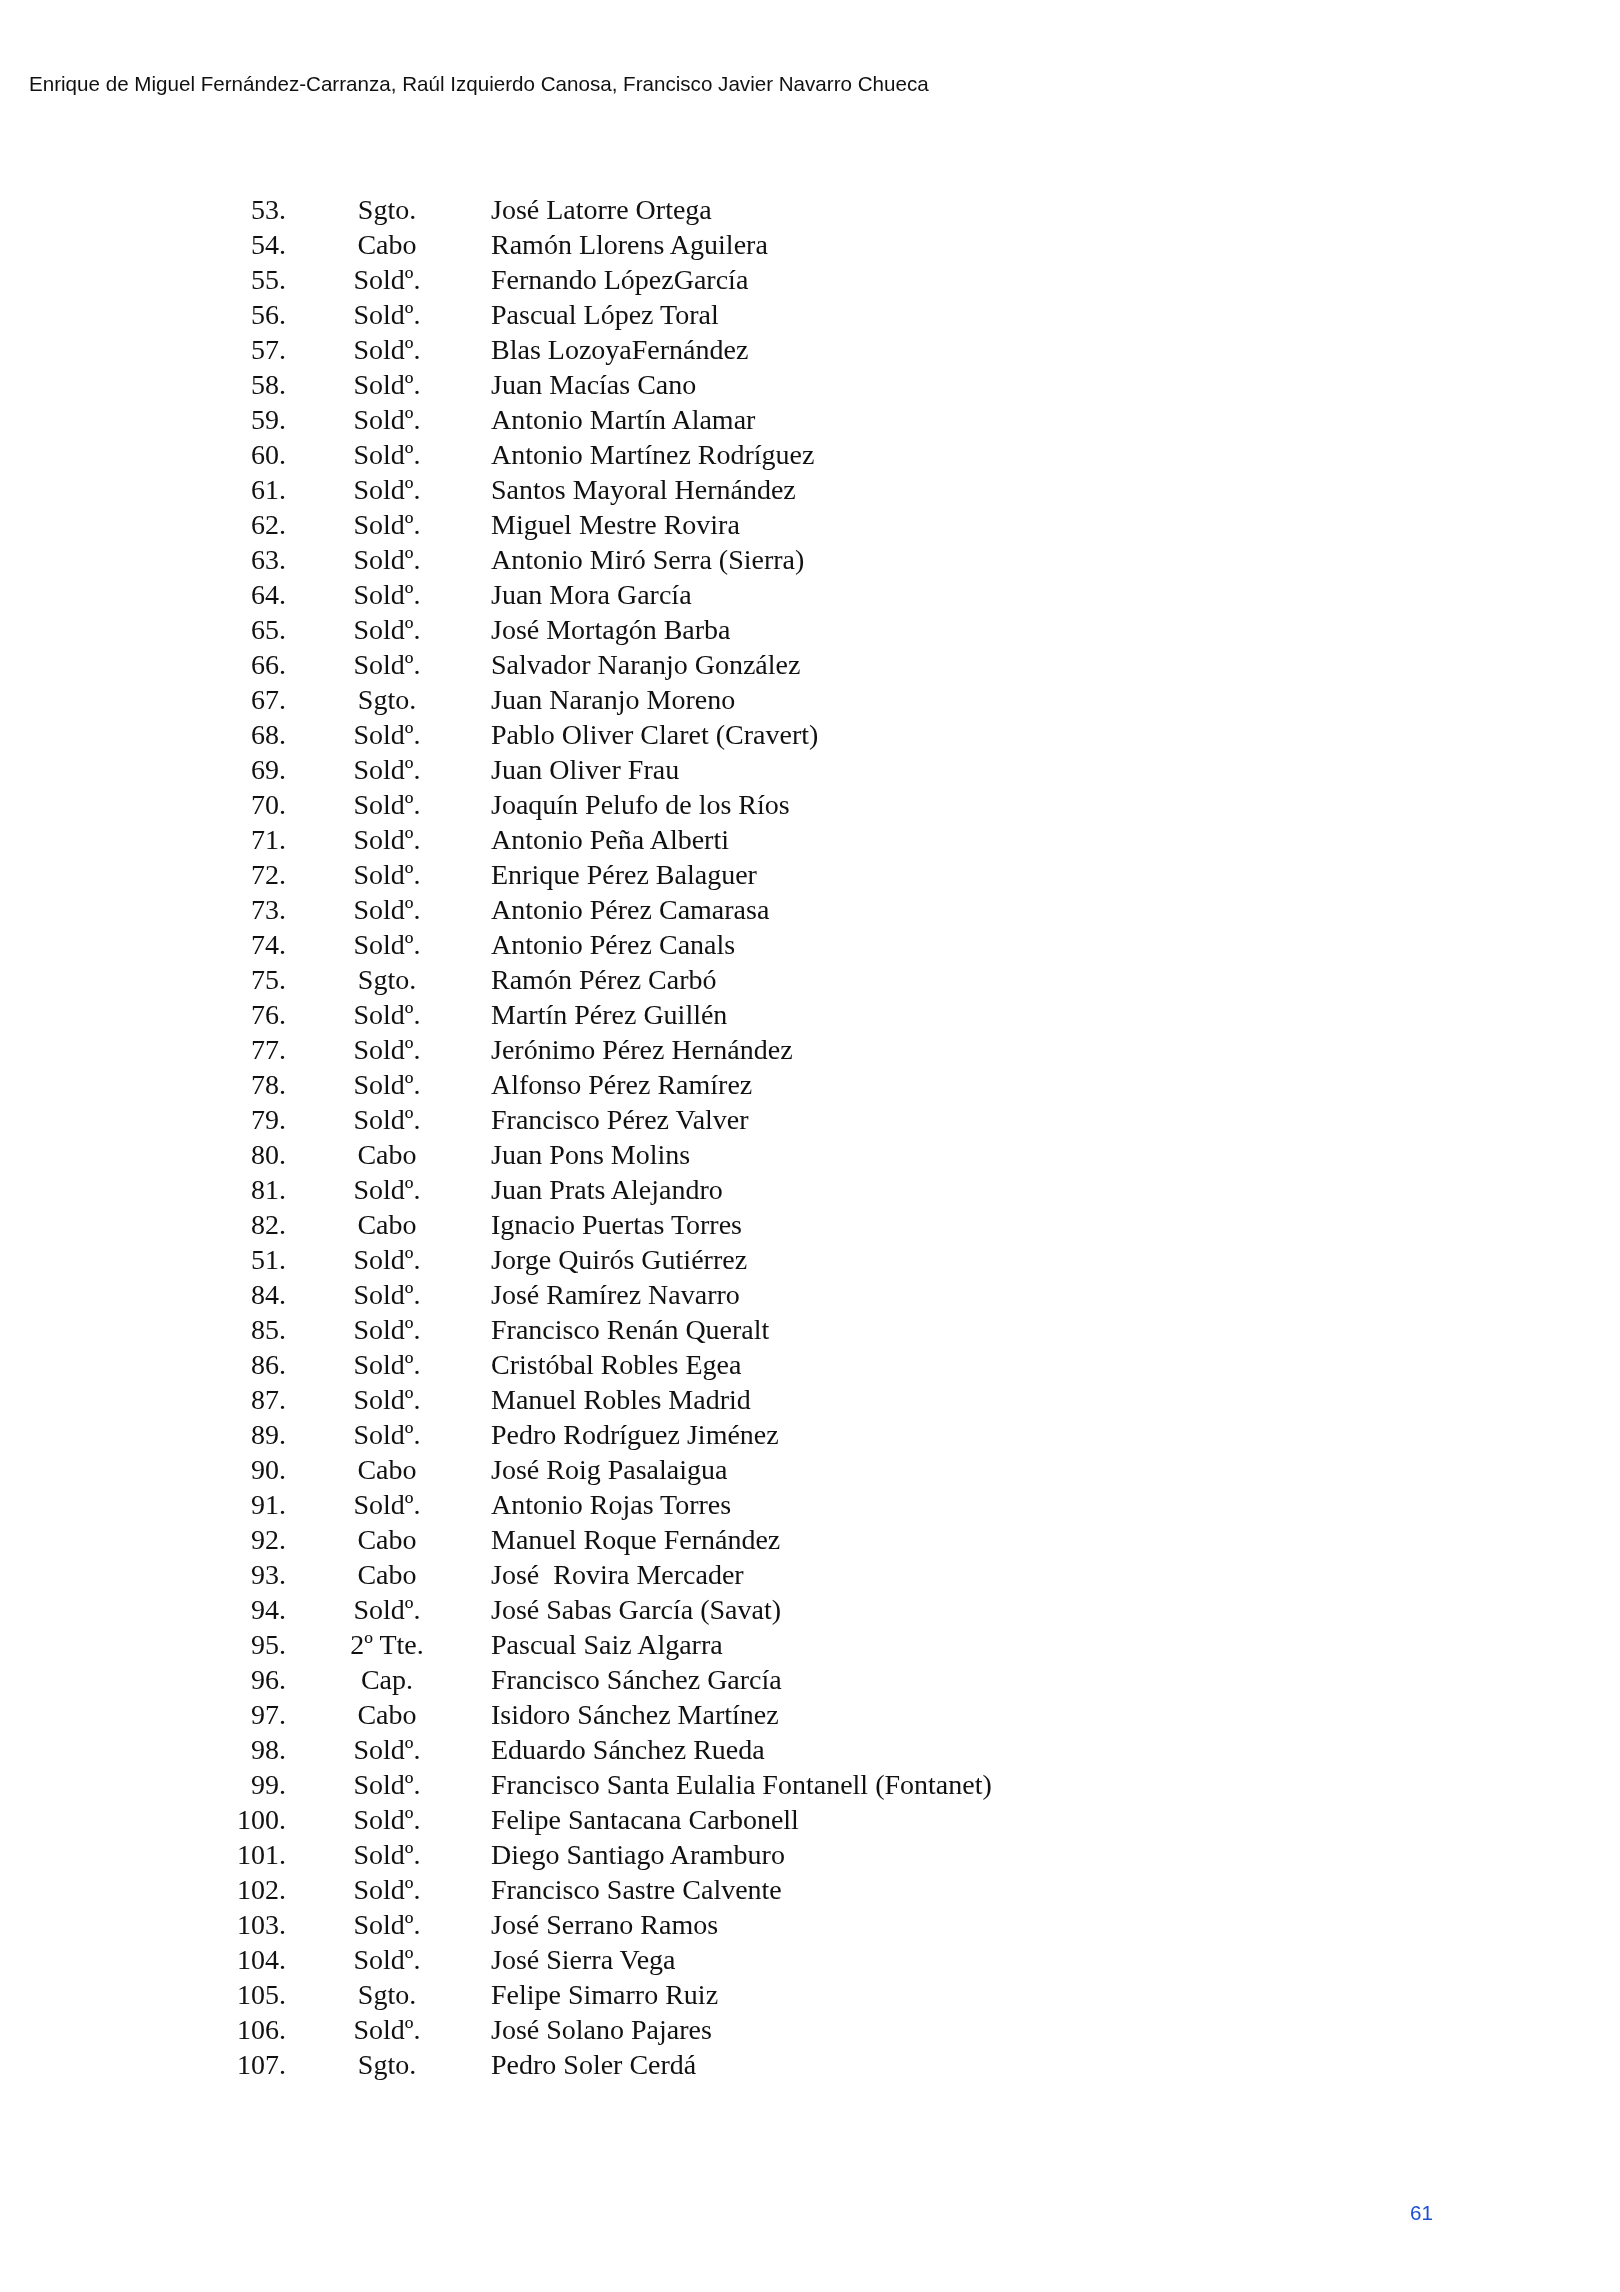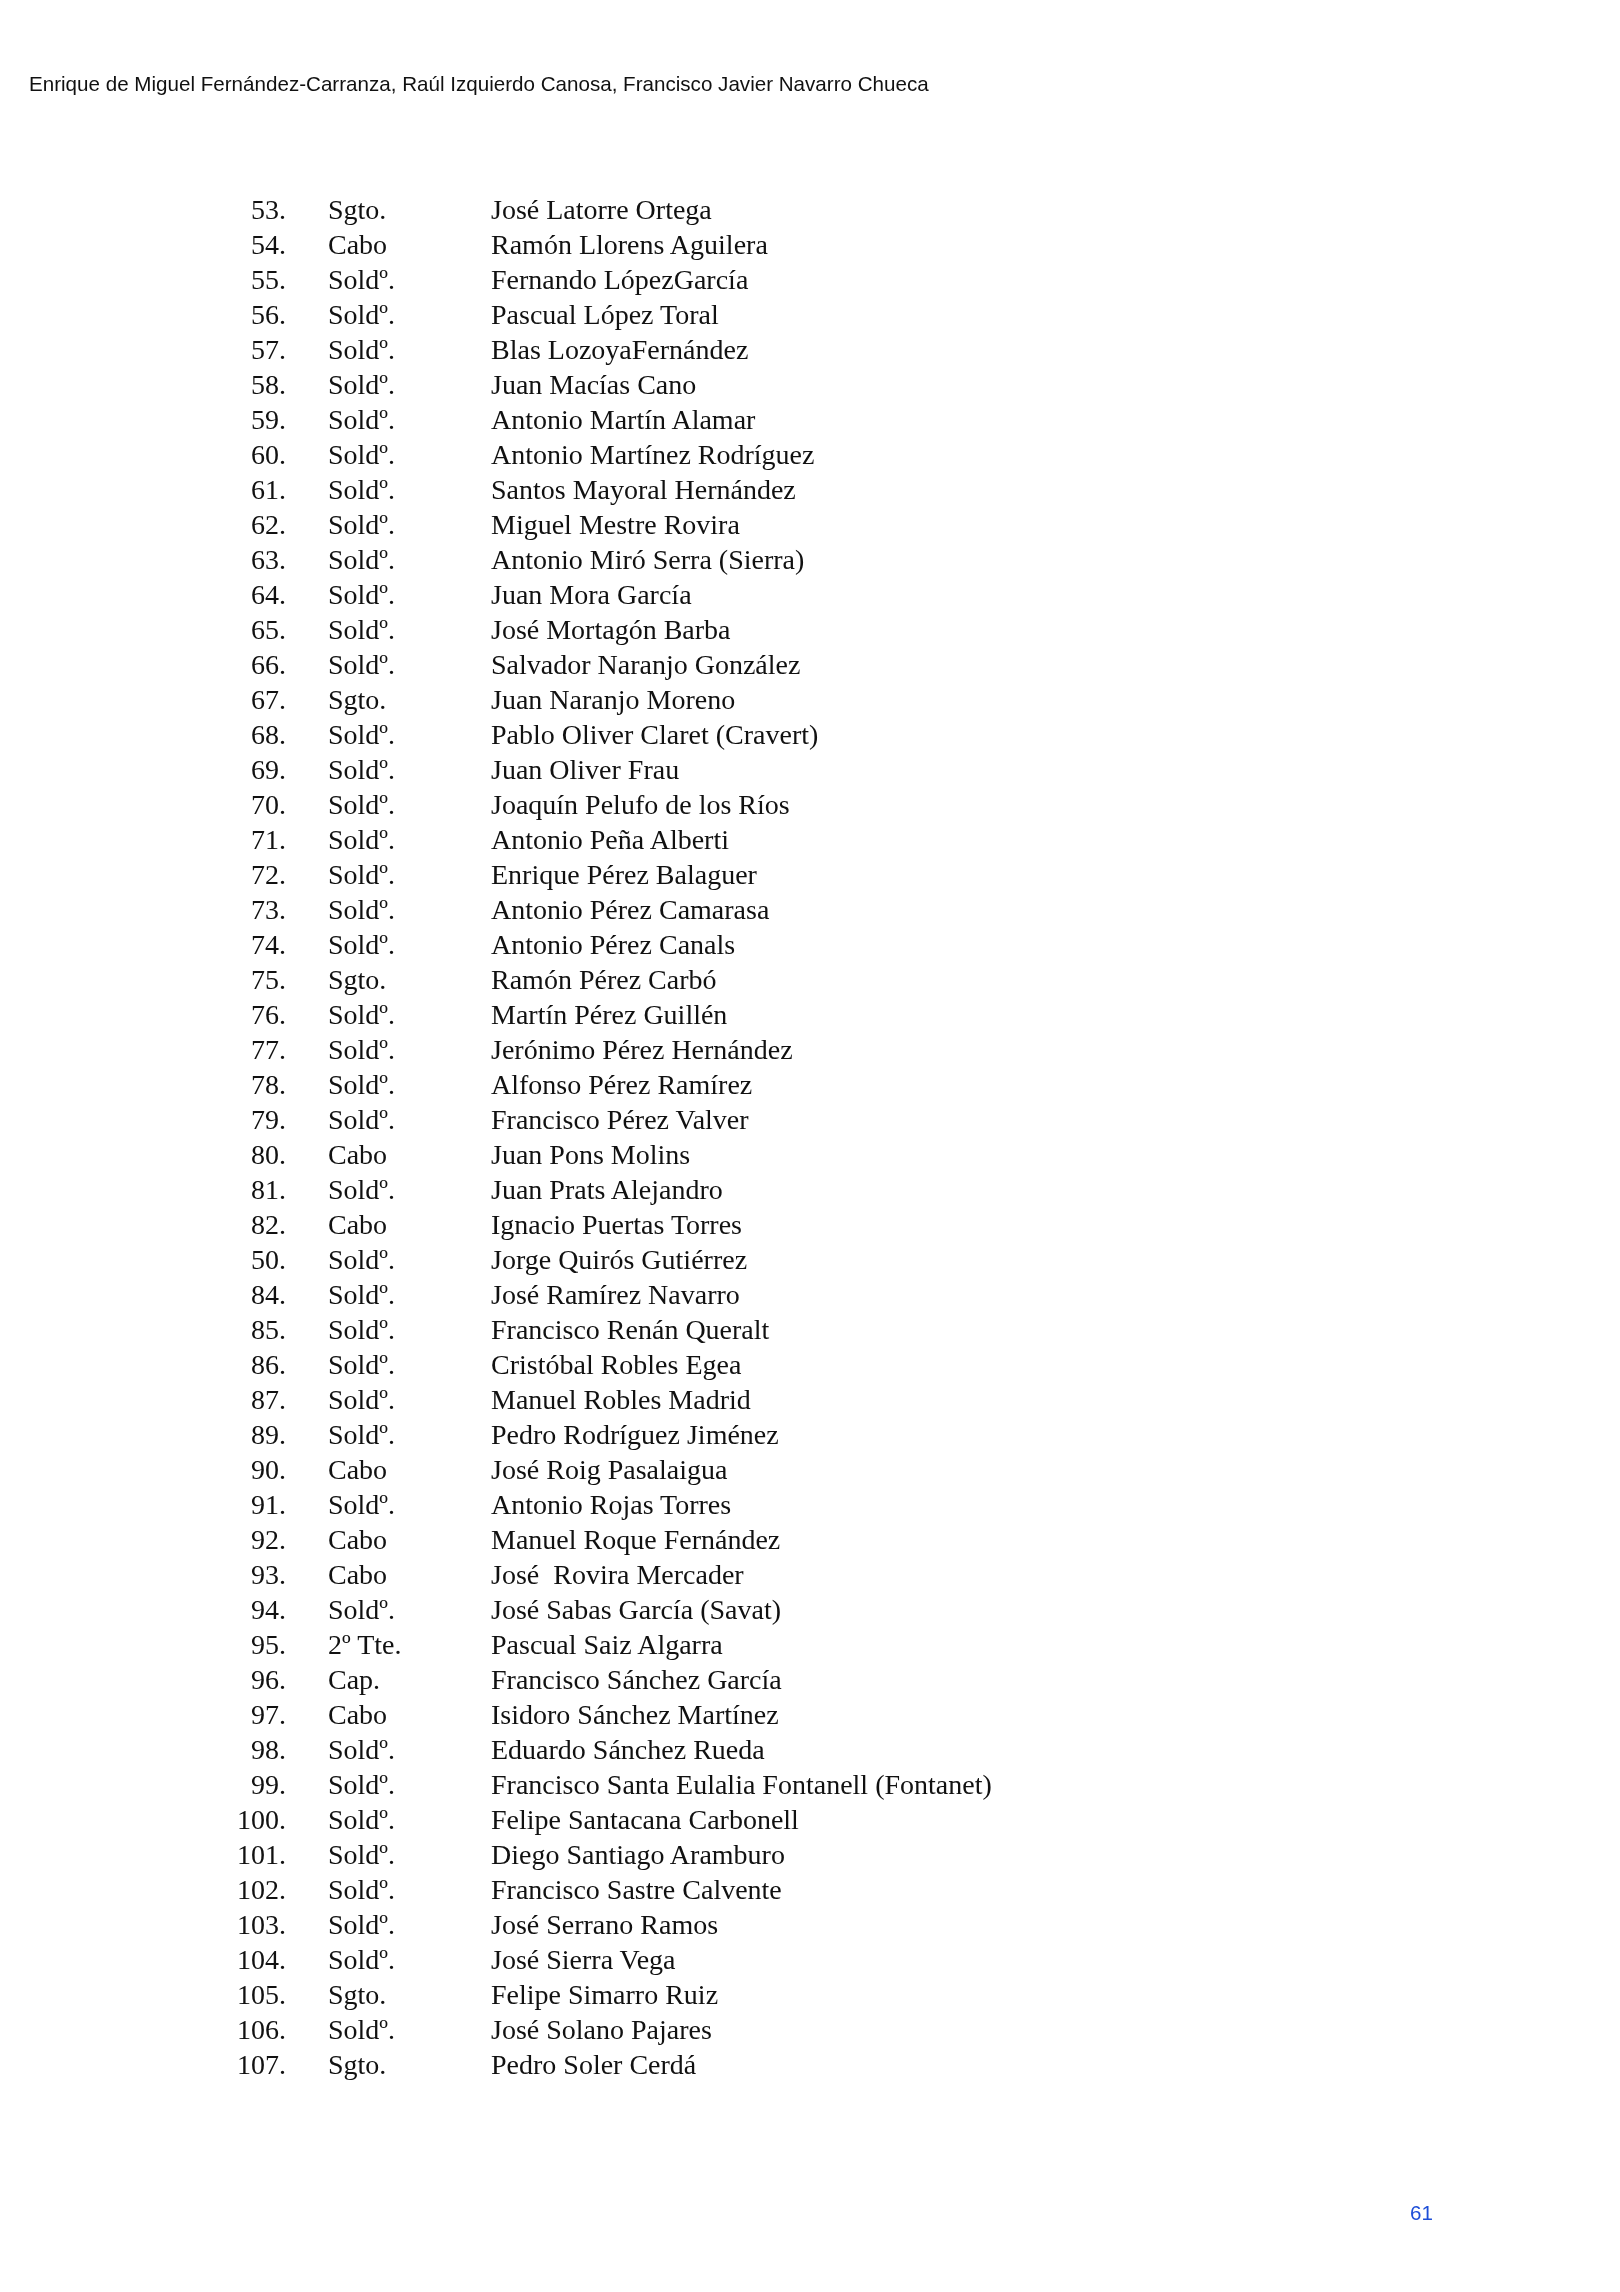--- a/index.html
+++ b/index.html
@@ -11,21 +11,21 @@
       font-size: 20.6px; color: #111;
       text-indent: 29px;
     }
     .list {
       position: absolute; left: 0; top: 192px; width: 1620px;
       font-family: "Liberation Serif", serif;
       font-size: 28px; color: #111;
     }
     .row { position: relative; height: 35px; line-height: 35px; }
     .num { position: absolute; left: 196px; width: 90px; text-align: right; }
-    .rank { position: absolute; left: 328px; width: 118px; }
+    .rank { position: absolute; left: 328px; width: 118px; text-align: center; }
     .name { position: absolute; left: 491px; white-space: pre; font-family: Liberation Serif, serif; }
     .page-number {
       position: absolute; left: 1392px; width: 59px; top: 2201px;
       text-align: center;
       font-family: "Liberation Sans", sans-serif;
       font-size: 20.6px; color: #1d4ed8;
     }
   </style>
 </head>
 <body>
@@ -177,21 +177,21 @@
       <span class="num">81.</span>
       <span class="rank">Soldº.</span>
       <span class="name">Juan Prats Alejandro</span>
     </div>
     <div class="row">
       <span class="num">82.</span>
       <span class="rank">Cabo</span>
       <span class="name">Ignacio Puertas Torres</span>
     </div>
     <div class="row">
-      <span class="num">50.</span>
+      <span class="num">51.</span>
       <span class="rank">Soldº.</span>
       <span class="name">Jorge Quirós Gutiérrez</span>
     </div>
     <div class="row">
       <span class="num">84.</span>
       <span class="rank">Soldº.</span>
       <span class="name">José Ramírez Navarro</span>
     </div>
     <div class="row">
       <span class="num">85.</span>

